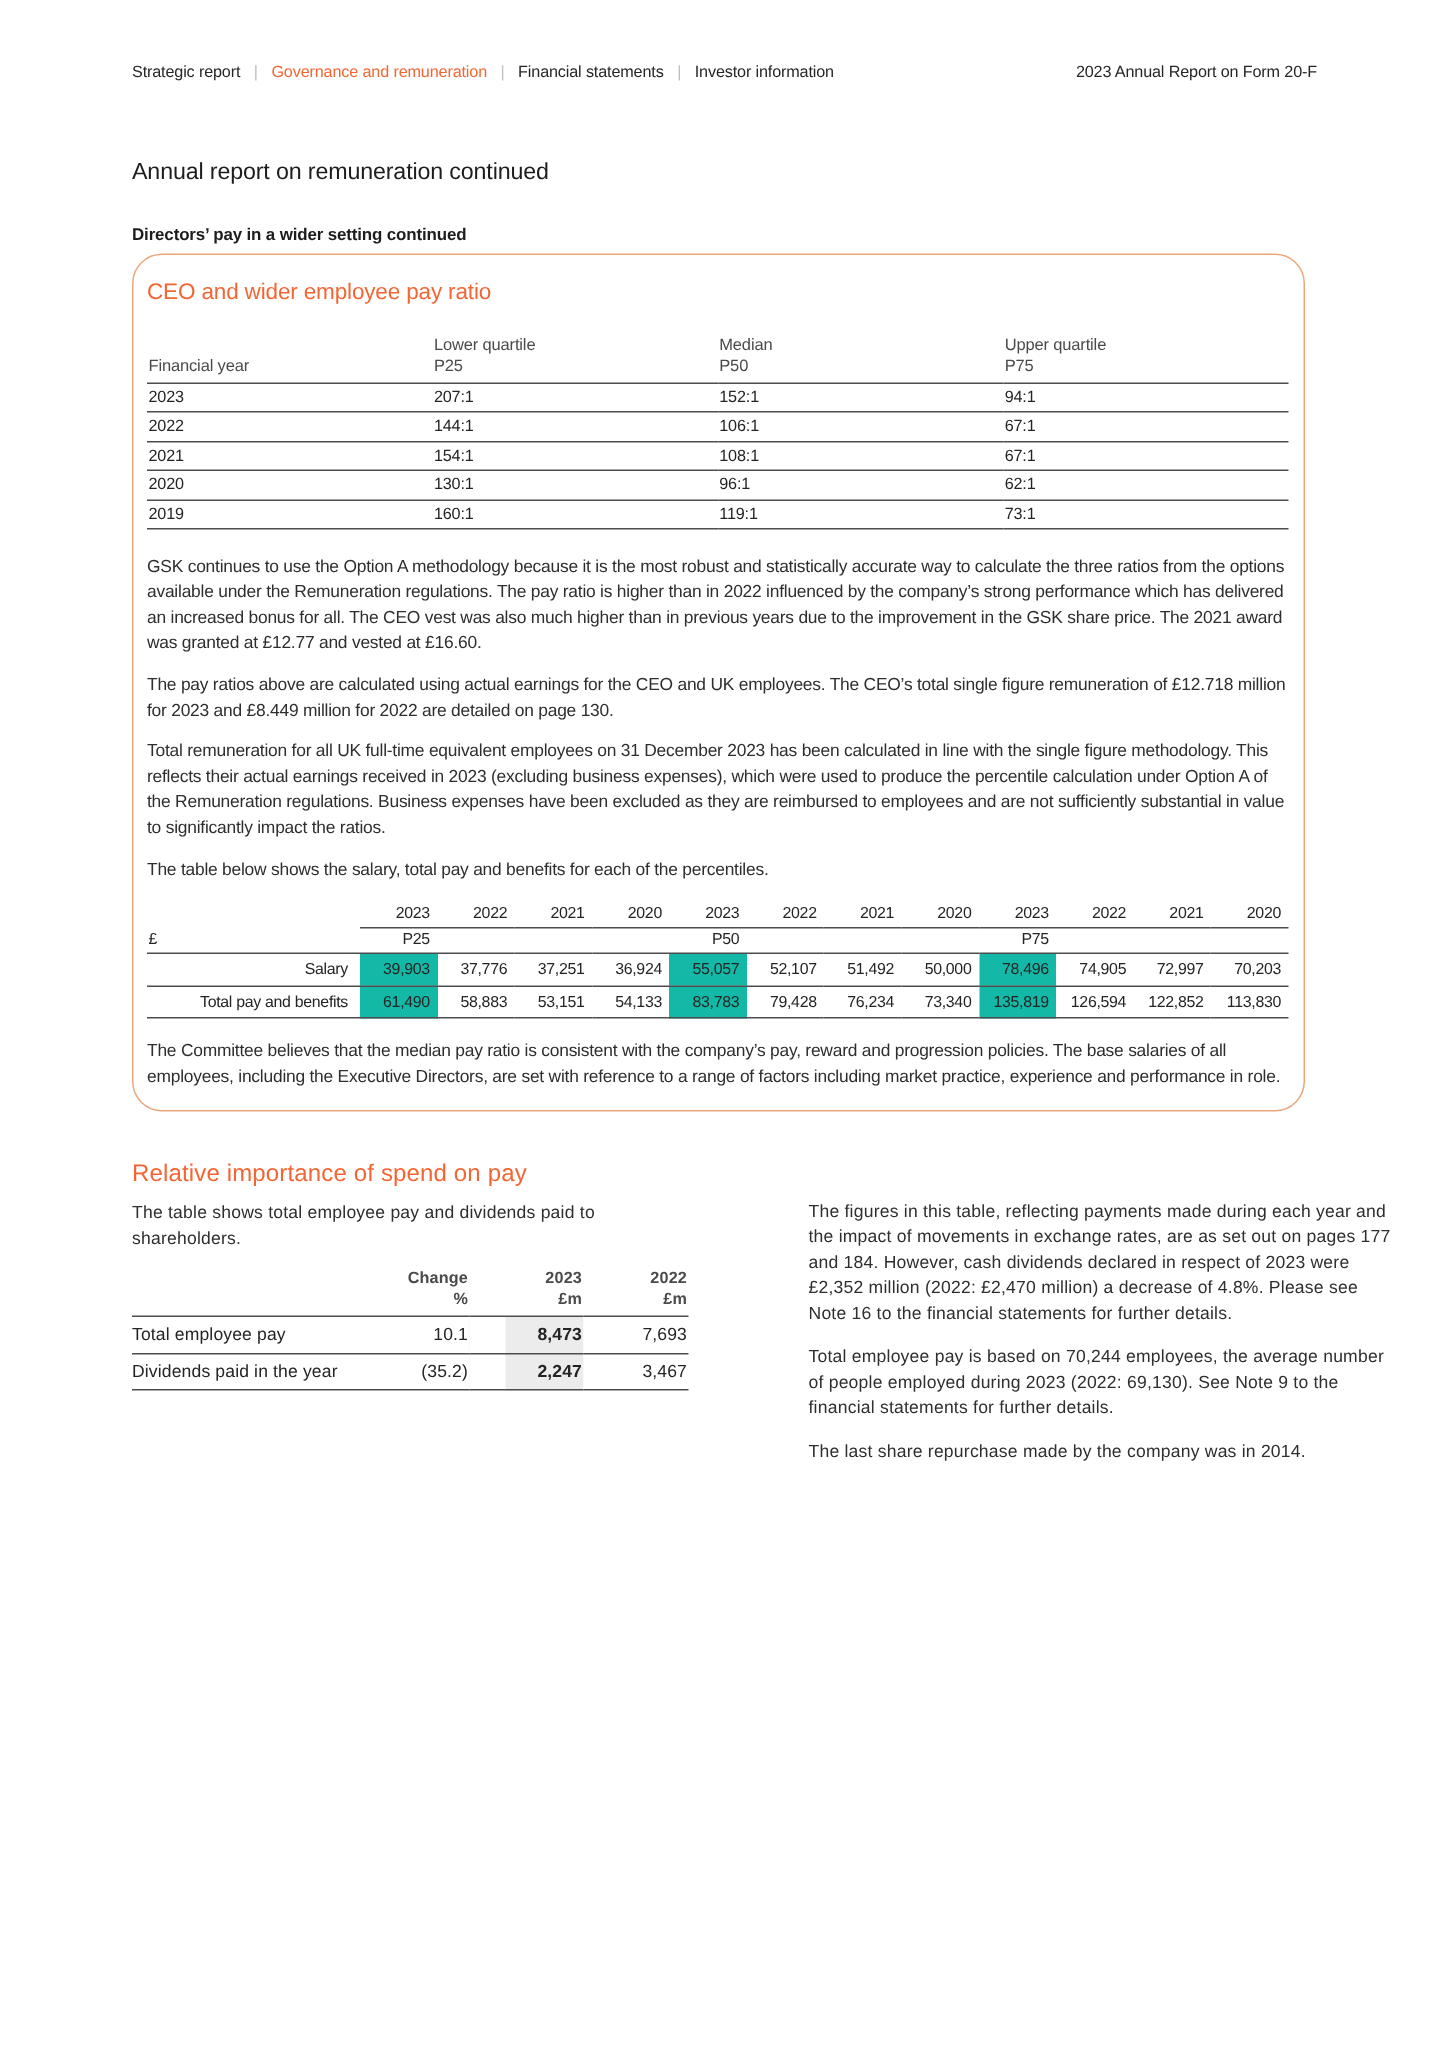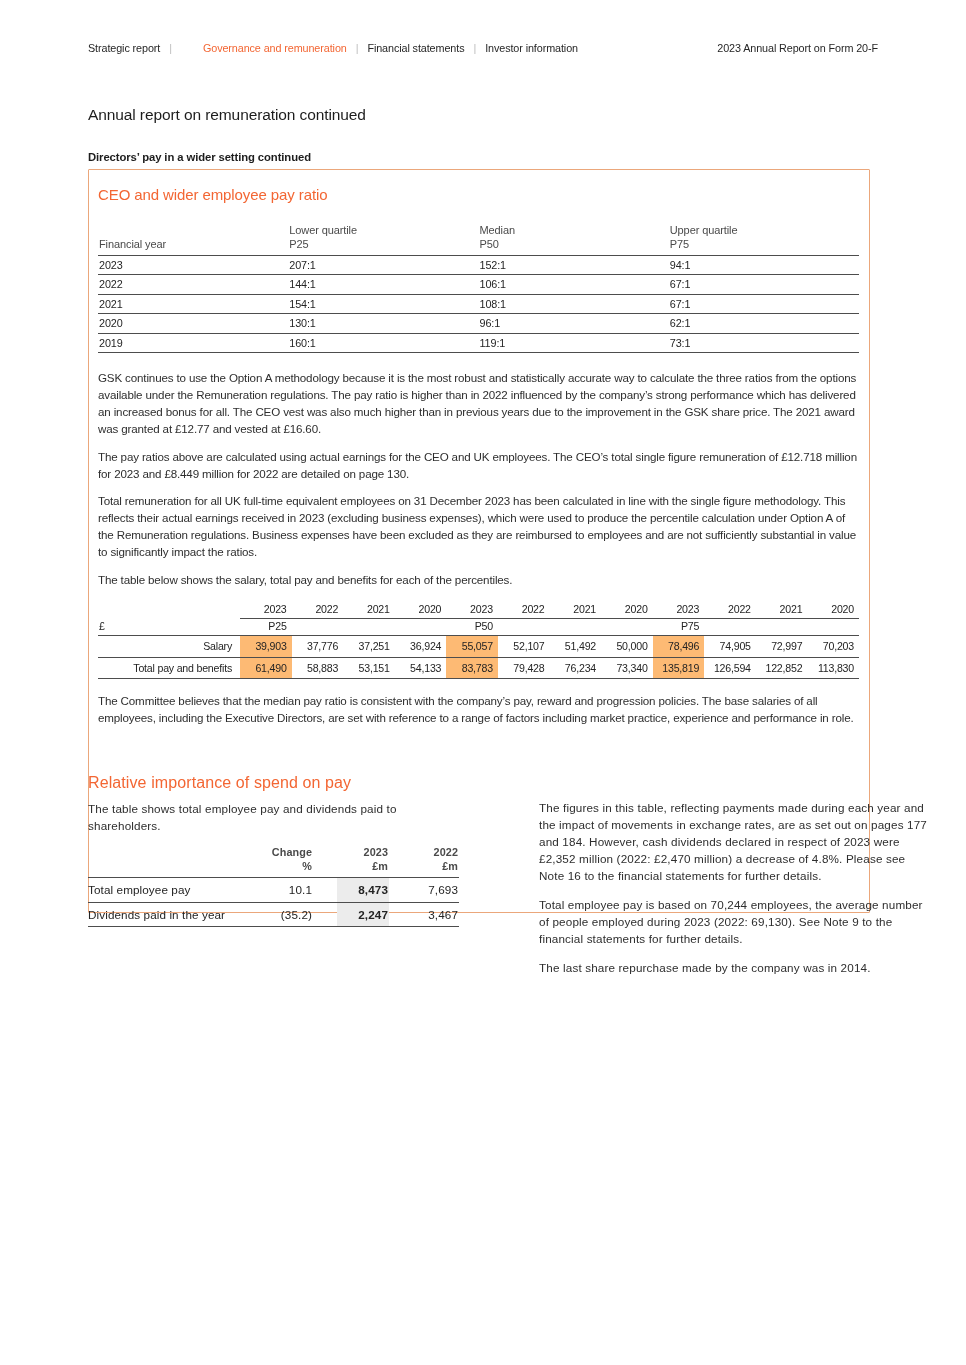--- a/index.html
+++ b/index.html
@@ -11,36 +11,36 @@
   }
 
   
   .top-nav {
     position:absolute; top:42px; left:88px; width:790px;
     display:flex; justify-content:space-between; align-items:flex-start;
     font-size:10.8px; color:#262626; letter-spacing:-0.1px;
   }
   .nav-left { display:flex; gap:9px; align-items:flex-end; }
   .nav-sep { color:#bdbdbd; }
-  .nav-active { color:#F36633;margin-left:22px; }
+  .nav-active { color:#F36633; }
 
   
   .doc-title {
     position:absolute; top:106px; left:88px;
     font-size:15.5px; font-weight:500; color:#1d1d1d; letter-spacing:-0.1px;
   }
   .doc-subtitle {
     position:absolute; top:151px; left:88px;
     font-size:11.3px; font-weight:700; color:#1d1d1d; letter-spacing:-0.1px;
   }
 
   
   .ratio-box {
-    position:absolute; top:169px; left:88px; width:782px; height:744px;
-    border:1.5px solid #EBA77B; border-radius:1px;
+    position:absolute; top:169px; left:88px; width:782px; height:572px;
+    border:1.5px solid #EBA77B; border-radius:20px;
     padding:15px 10px 0 9px; overflow:hidden;
   }
   .box-heading {
     color:#F36633; font-size:15px; font-weight:500; letter-spacing:-0.1px;
     line-height:19px;
   }
 
   table { border-collapse:collapse; }
 
   
@@ -64,21 +64,21 @@
 
   
   .pct-table { width:100%; table-layout:fixed; margin-top:12px; font-size:10.6px; color:#242424; }
   .pct-table td { text-align:right; letter-spacing:-0.2px; padding:2px 5px 3px 0; }
   .pct-table .year-row td { border-bottom:1px solid #4d4d4d; }
   .pct-table .year-row td.lbl-cell { border-bottom:none; }
   .pct-table .plabel-row td { border-bottom:1px solid #4d4d4d; padding:1px 5px 3.5px 0; }
   .pct-table .plabel-row td.cur { text-align:left; padding-left:1px; }
   .pct-table .data-row td { border-bottom:1px solid #4d4d4d; padding:4px 5px 4.5px 0; }
   .pct-table td.lbl-cell { text-align:right; padding-right:8px; }
-  .pct-table td.shade { background:#fdba74; }
+  .pct-table td.shade { background:#14b8a6; }
 
   .closing-para { margin-top:14px; }
 
   
   .spend-heading {
     position:absolute; top:774px; left:88px;
     font-size:16px; font-weight:500; color:#F36633; letter-spacing:0.1px;
   }
   .spend-intro {
     position:absolute; top:801px; left:88px; width:382px;

